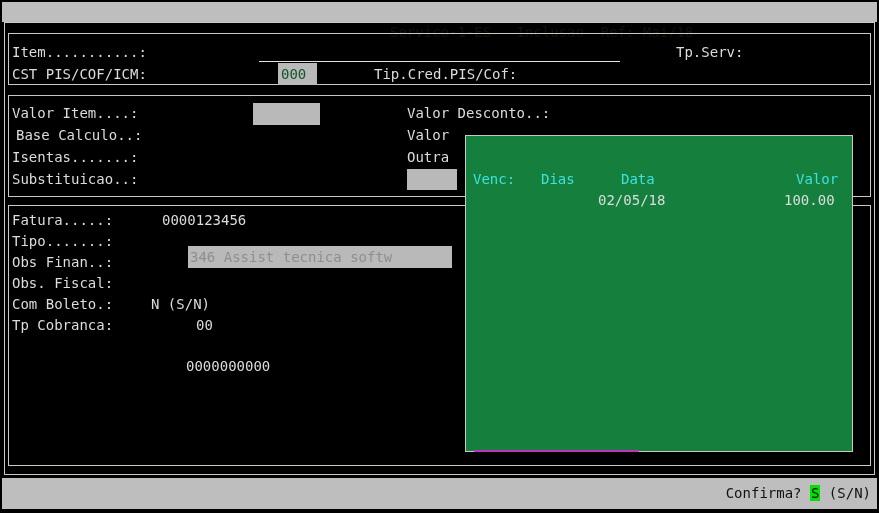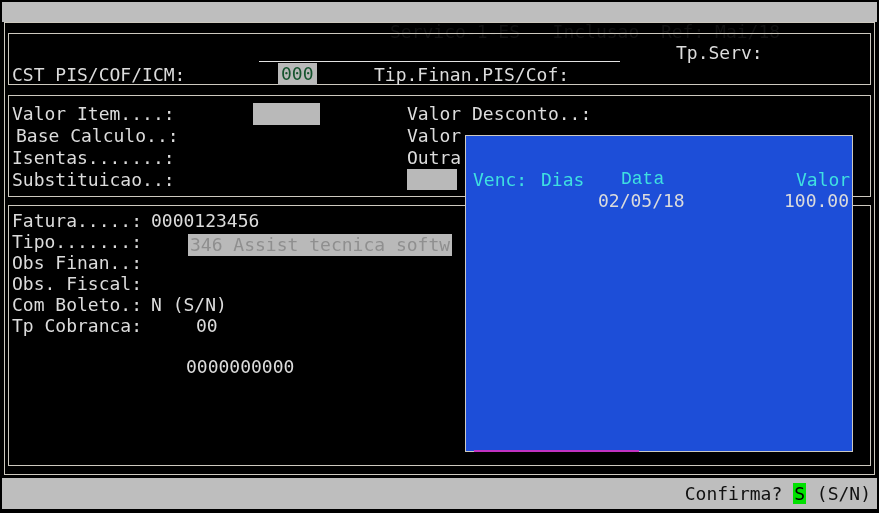--- a/index.html
+++ b/index.html
@@ -1,44 +1,44 @@
 <!DOCTYPE html>
 <html><head>
 <meta charset="utf-8">
 <style>
   html,body{margin:0;padding:0;background:#000;}
   .screen{
     position:relative;width:879px;height:513px;background:#000;overflow:hidden;
     font-family:"DejaVu Sans Mono","Liberation Mono",monospace;
-    font-size:18px;color:#dcdcdc;
+    font-size:14px;color:#dcdcdc;
   }
   .row{position:absolute;height:21px;line-height:21px;white-space:pre;}
   .titlebar{
     position:absolute;left:2px;top:2px;width:875px;height:20px;
     background:#bebebe;color:#111;line-height:20px;white-space:pre;
   }
   .titlebar span{position:absolute;left:388px;}
   .outer-box{
     position:absolute;left:4px;top:22px;width:869px;height:451px;
     border:1px solid #cdc9bf;
   }
   .panel{position:absolute;border:1px solid #cdc9bf;background:transparent;}
   .panel-a{left:8px;top:33px;width:861px;height:50px;}
   .panel-b{left:8px;top:95px;width:861px;height:100px;}
   .panel-c{left:8px;top:205px;width:861px;height:259px;}
   .venc-box{
     position:absolute;left:465px;top:135px;width:386px;height:315px;
-    background:#1d4ed8;border:1px solid #cdc9bf;z-index:5;
+    background:#15803d;border:1px solid #cdc9bf;z-index:5;
   }
   .magenta-line{position:absolute;left:8px;bottom:-1px;width:165px;height:2px;background:#c232c2;}
   .field-block{position:absolute;background:#b9b9b9;line-height:22px;white-space:pre;}
   .fb-000{left:258px;top:63px;width:39px;height:22px;color:#14532d;padding-left:3px;box-sizing:border-box;margin-left:20px;}
   .fb-valor-item{left:253px;top:103px;width:67px;height:22px;}
   .fb-subst{left:407px;top:169px;width:50px;height:21px;}
-  .fb-tipo{left:188px;top:234px;width:264px;height:22px;color:#8f8f8f;padding-left:2px;box-sizing:border-box;}
+  .fb-tipo{left:188px;top:246px;width:264px;height:22px;color:#8f8f8f;padding-left:2px;box-sizing:border-box;}
   .underline{position:absolute;left:259px;top:61px;width:361px;height:1px;background:#e2e2e2;}
   .cyan{color:#3fe0e0;}
   .statusbar{
     position:absolute;left:2px;top:478px;width:875px;height:31px;
     background:#bebebe;color:#111;line-height:31px;
   }
   .confirm-wrap{position:absolute;right:6px;top:0;white-space:pre;text-align:center;}
   .confirm-s{background:#00e100;color:#000;padding:0 1px;}
 </style>
 </head>
@@ -46,54 +46,55 @@
 
 <div class="screen">
 
   <div class="titlebar">
     <span>Servico-1-ES   Inclusao  Ref: Mai/18</span>
   </div>
 
   <div class="outer-box"></div>
 
   <div class="panel panel-a"></div>
+  <div class="row" style="left:12px;top:42px;">Item...........:</div>
   <div class="underline"></div>
   <div class="row" style="left:676px;top:42px;">Tp.Serv:</div>
   <div class="row" style="left:12px;top:64px;">CST PIS/COF/ICM:</div>
   <div class="field-block fb-000">000</div>
-  <div class="row" style="left:374px;top:64px;">Tip.Finan.PIS/Cof:</div>
+  <div class="row" style="left:374px;top:64px;">Tip.Cred.PIS/Cof:</div>
 
   <div class="panel panel-b"></div>
   <div class="row" style="left:12px;top:103px;">Valor Item....:</div>
   <div class="field-block fb-valor-item"></div>
   <div class="row" style="left:407px;top:103px;">Valor Desconto..:</div>
   <div class="row" style="left:16px;top:125px;">Base Calculo..:</div>
   <div class="row" style="left:407px;top:125px;">Valor</div>
   <div class="row" style="left:12px;top:147px;">Isentas.......:</div>
   <div class="row" style="left:407px;top:147px;">Outra</div>
   <div class="row" style="left:12px;top:169px;">Substituicao..:</div>
   <div class="field-block fb-subst"></div>
 
   <div class="panel panel-c"></div>
   <div class="row" style="left:12px;top:210px;">Fatura.....:</div>
-  <div class="row" style="left:151px;top:210px;">0000123456</div>
+  <div class="row" style="left:162px;top:210px;">0000123456</div>
   <div class="row" style="left:12px;top:231px;">Tipo.......:</div>
   <div class="field-block fb-tipo">346 Assist tecnica softw</div>
   <div class="row" style="left:12px;top:252px;">Obs Finan..:</div>
   <div class="row" style="left:12px;top:273px;">Obs. Fiscal:</div>
   <div class="row" style="left:12px;top:294px;">Com Boleto.:</div>
   <div class="row" style="left:151px;top:294px;">N (S/N)</div>
   <div class="row" style="left:12px;top:315px;">Tp Cobranca:</div>
   <div class="row" style="left:196px;top:315px;">00</div>
   <div class="row" style="left:186px;top:356px;">0000000000</div>
 
   <div class="venc-box">
     <div class="row cyan" style="left:7px;top:33px;">Venc:</div>
     <div class="row cyan" style="left:75px;top:33px;">Dias</div>
-    <div class="row cyan" style="left:155px;top:33px;font-family:Liberation Mono, monospace;">Data</div>
+    <div class="row cyan" style="left:155px;top:33px;">Data</div>
     <div class="row cyan" style="left:330px;top:33px;">Valor</div>
     <div class="row" style="left:132px;top:54px;">02/05/18</div>
     <div class="row" style="left:318px;top:54px;">100.00</div>
     <div class="magenta-line"></div>
   </div>
 
   <div class="statusbar">
     <span class="confirm-wrap"><span>Confirma? </span><span class="confirm-s">S</span><span> (S/N)</span></span>
   </div>
 

